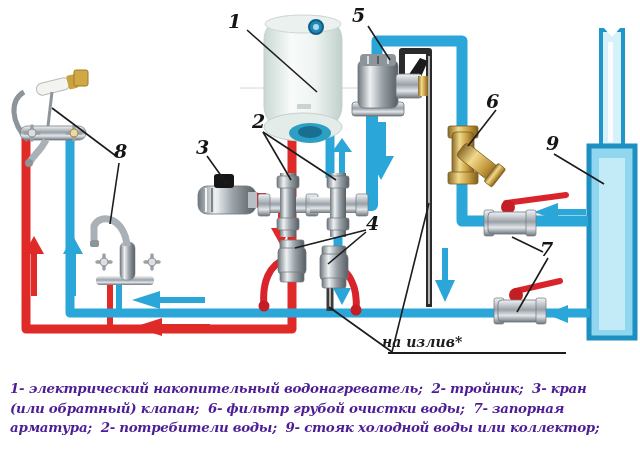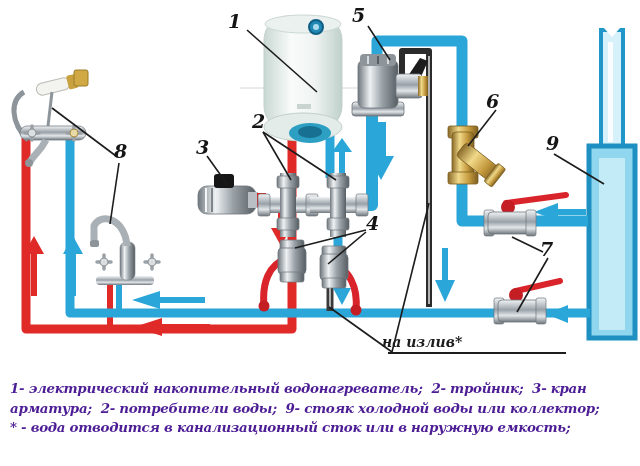--- a/index.html
+++ b/index.html
@@ -249,17 +249,17 @@
 <div class="part-label" style="left:352px;top:6px">5</div>
 <div class="part-label" style="left:486px;top:92px">6</div>
 <div class="part-label" style="left:540px;top:240px">7</div>
 <div class="part-label" style="left:114px;top:142px">8</div>
 <div class="part-label" style="left:546px;top:134px">9</div>
 
 <div class="drain-note">на излив*</div>
 
 <div class="legend">
   <div>1- электрический накопительный водонагреватель;  2- тройник;  3- кран</div>
+  <div>(или обратный) клапан;  6- фильтр грубой очистки воды;  7- запорная</div>
   <div>арматура;  2- потребители воды;  9- стояк холодной воды или коллектор;</div>
-  <div>* - вода отводится в канализационный сток или в наружную емкость;</div>
 </div>
 
 </div>
 
 </body></html>

